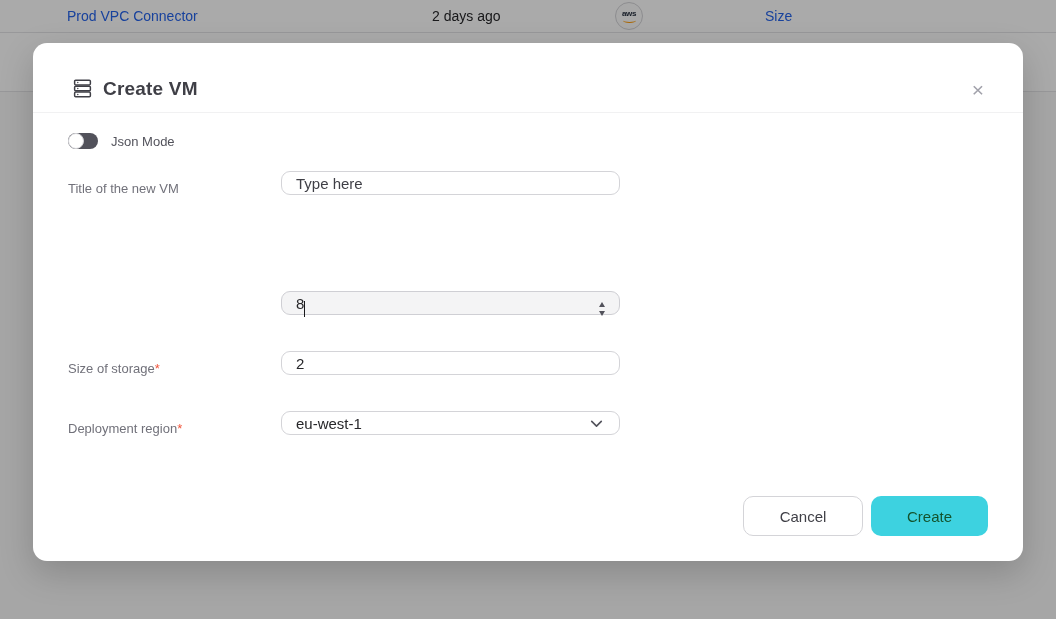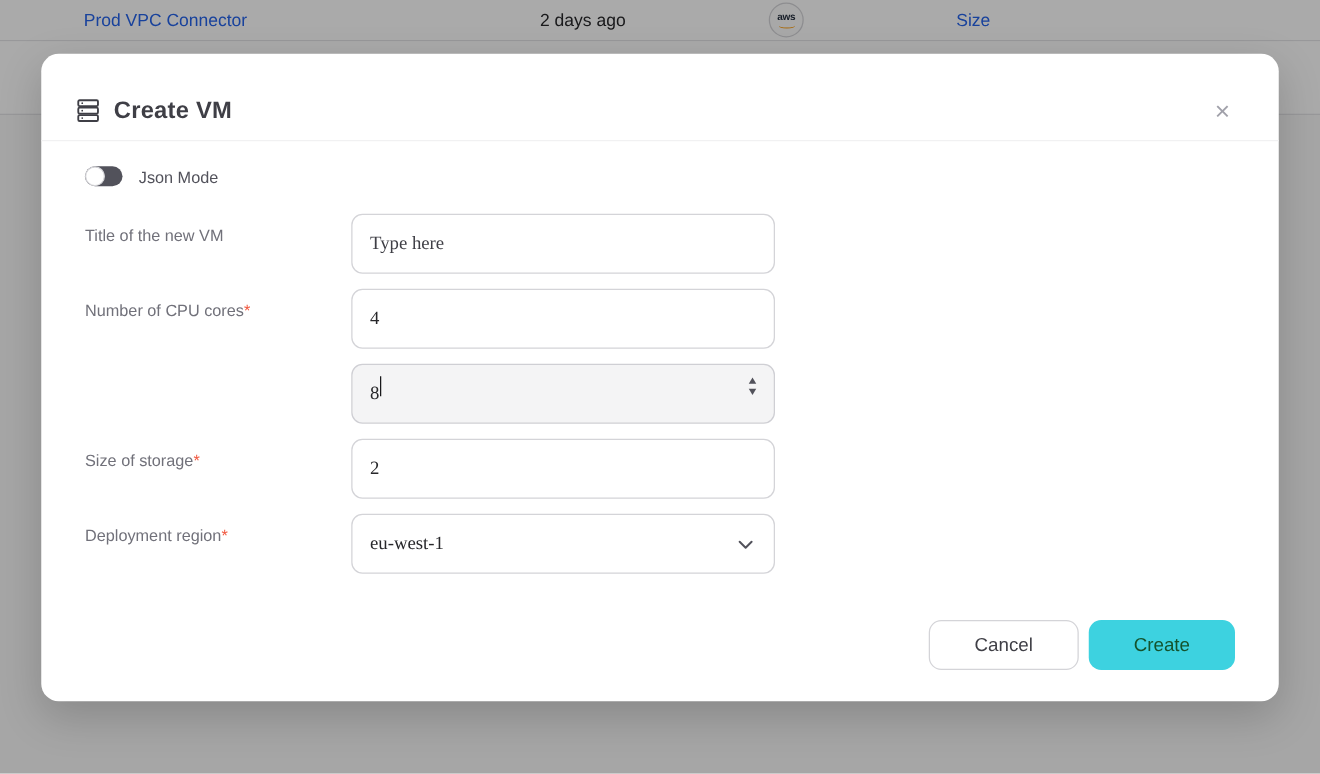--- a/index.html
+++ b/index.html
@@ -43,21 +43,21 @@
 
   
   .modal {
     position: absolute; left: 33px; top: 43px; width: 990px; height: 518px;
     background: #ffffff; border-radius: 14px; z-index: 20;
     box-shadow: 0 12px 34px rgba(0,0,0,0.18);
   }
   .modal-header {
     position: absolute; left: 0; top: 0; right: 0; height: 70px;
     border-bottom: 1px solid #f1f1f2;
-    display: flex; align-items: center; padding: 22px 28px 0 27px;
+    display: flex; align-items: center; padding: 22px 28px 0 39px;
   }
   .modal-title-icon { display: inline-flex; margin-right: 10px; }
   .modal-title { font-size: 19px; font-weight: 700; color: #3f3f46; letter-spacing: 0.2px; }
   .close-btn {
     position: absolute; right: 32px; top: 34px; width: 26px; height: 26px;
     background: none; border: none; color: #a1a1aa; font-size: 21px; line-height: 24px;
     cursor: pointer; font-family: inherit;
   }
 
   
@@ -74,23 +74,23 @@
   
   .field-row { position: absolute; left: 0; width: 100%; height: 36px; }
   .row-0 { top: 128px; } .row-1 { top: 188px; } .row-2 { top: 248px; }
   .row-3 { top: 308px; } .row-4 { top: 368px; }
   .field-label {
     position: absolute; left: 35px; top: 0; line-height: 36px;
     font-size: 13px; color: #71717a;
   }
   .req { color: #f1563d; }
   .field-input, .field-select {
-    position: absolute; left: 248px; top: 0; width: 339px; height: 48px;
+    position: absolute; left: 248px; top: 0; width: 339px; height: 24px;
     border: 1px solid #d4d4d8; border-radius: 9px; background: #ffffff;
-    font-family: Liberation Serif, serif; font-size: 15px; color: #27272a; padding: 0 14px;
+    font-family: Liberation Sans, sans-serif; font-size: 15px; color: #27272a; padding: 0 14px;
     outline: none;
   }
   .field-input::placeholder { color: #3f3f46; opacity: 1; }
   .input-wrap { position: absolute; left: 248px; top: 0; width: 339px; height: 36px; }
   .input-wrap .field-input { left: 0; }
   .input-focused { background: #f4f4f5; border-color: #cfcfd4; }
   .caret { position: absolute; left: 23px; top: 10px; width: 1px; height: 16px; background: #18181b; }
   .spinner { position: absolute; right: 13px; top: 10px; width: 9px; height: 16px; cursor: pointer; }
   .spin-up {
     position: absolute; top: 1px; left: 1px; width: 0; height: 0;
@@ -161,24 +161,20 @@
       <span class="toggle-thumb"></span>
     </span>
     <span class="toggle-label">Json Mode</span>
   </div>
 
   <div class="field-row row-0">
     <span class="field-label"><span>Title of the new VM</span></span>
     <input class="field-input" type="text" placeholder="Type here" style="">
   </div>
 
-  <div class="field-row row-1">
-    <span class="field-label"><span>Number of CPU cores</span><span class="req">*</span></span>
-    <input class="field-input" type="text" value="4" style="">
-  </div>
 
   <div class="field-row row-2">
     <div class="input-wrap">
       <input class="field-input input-focused" type="text" value="8" style="">
       <span class="caret"></span>
       <span class="spinner">
         <span class="spin-up"></span>
         <span class="spin-down"></span>
       </span>
     </div>

